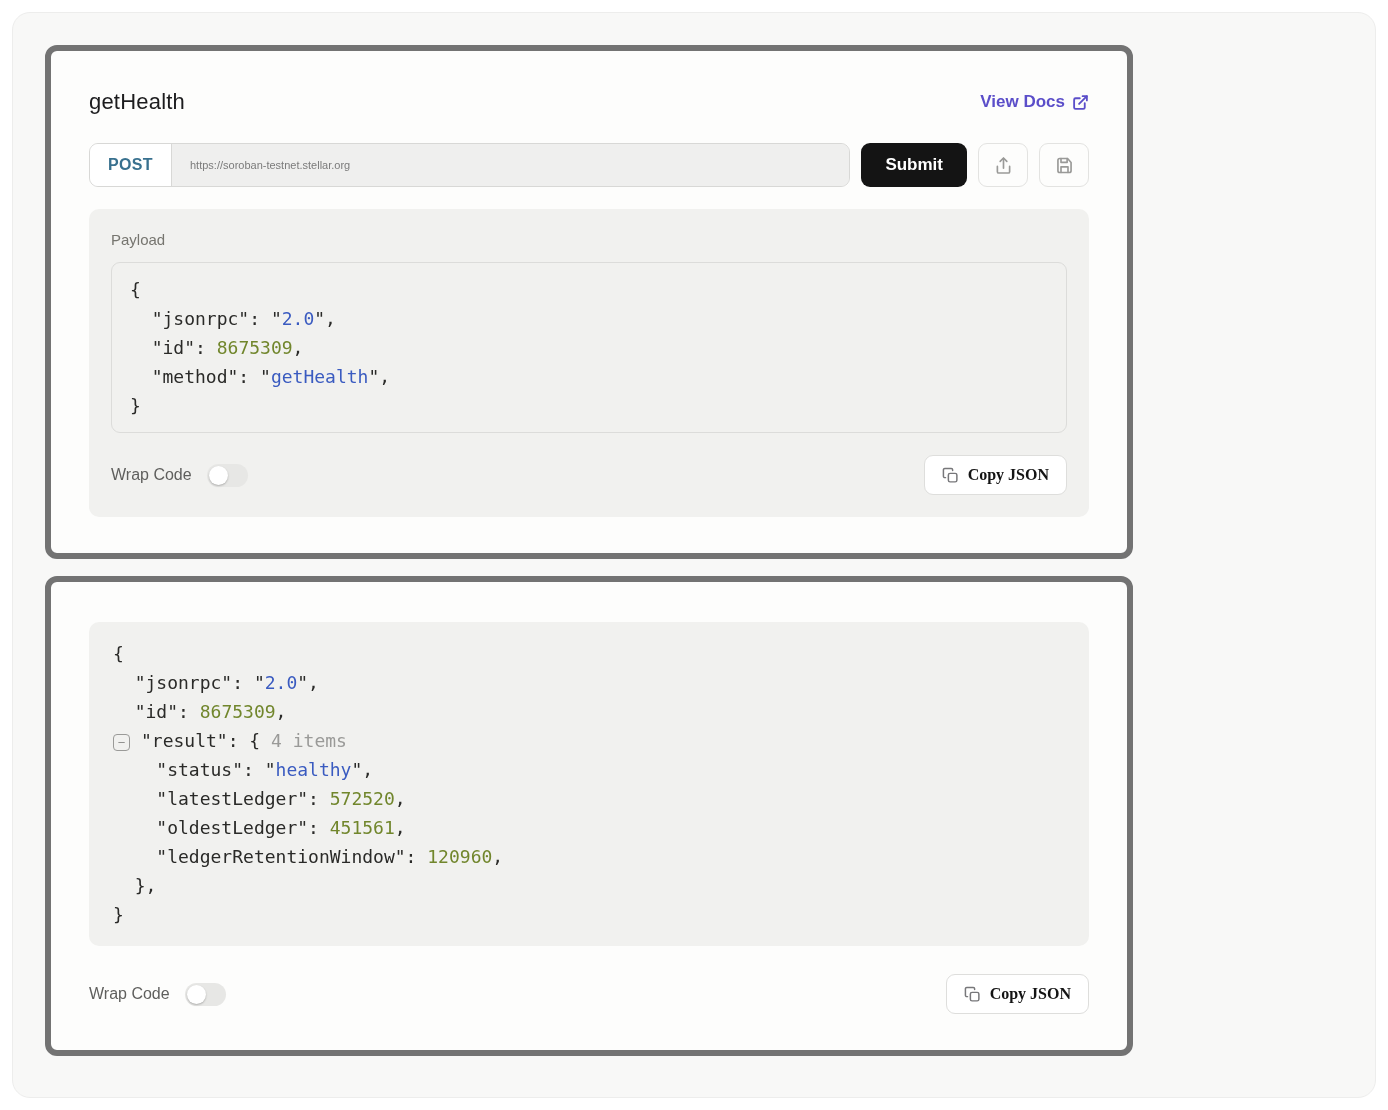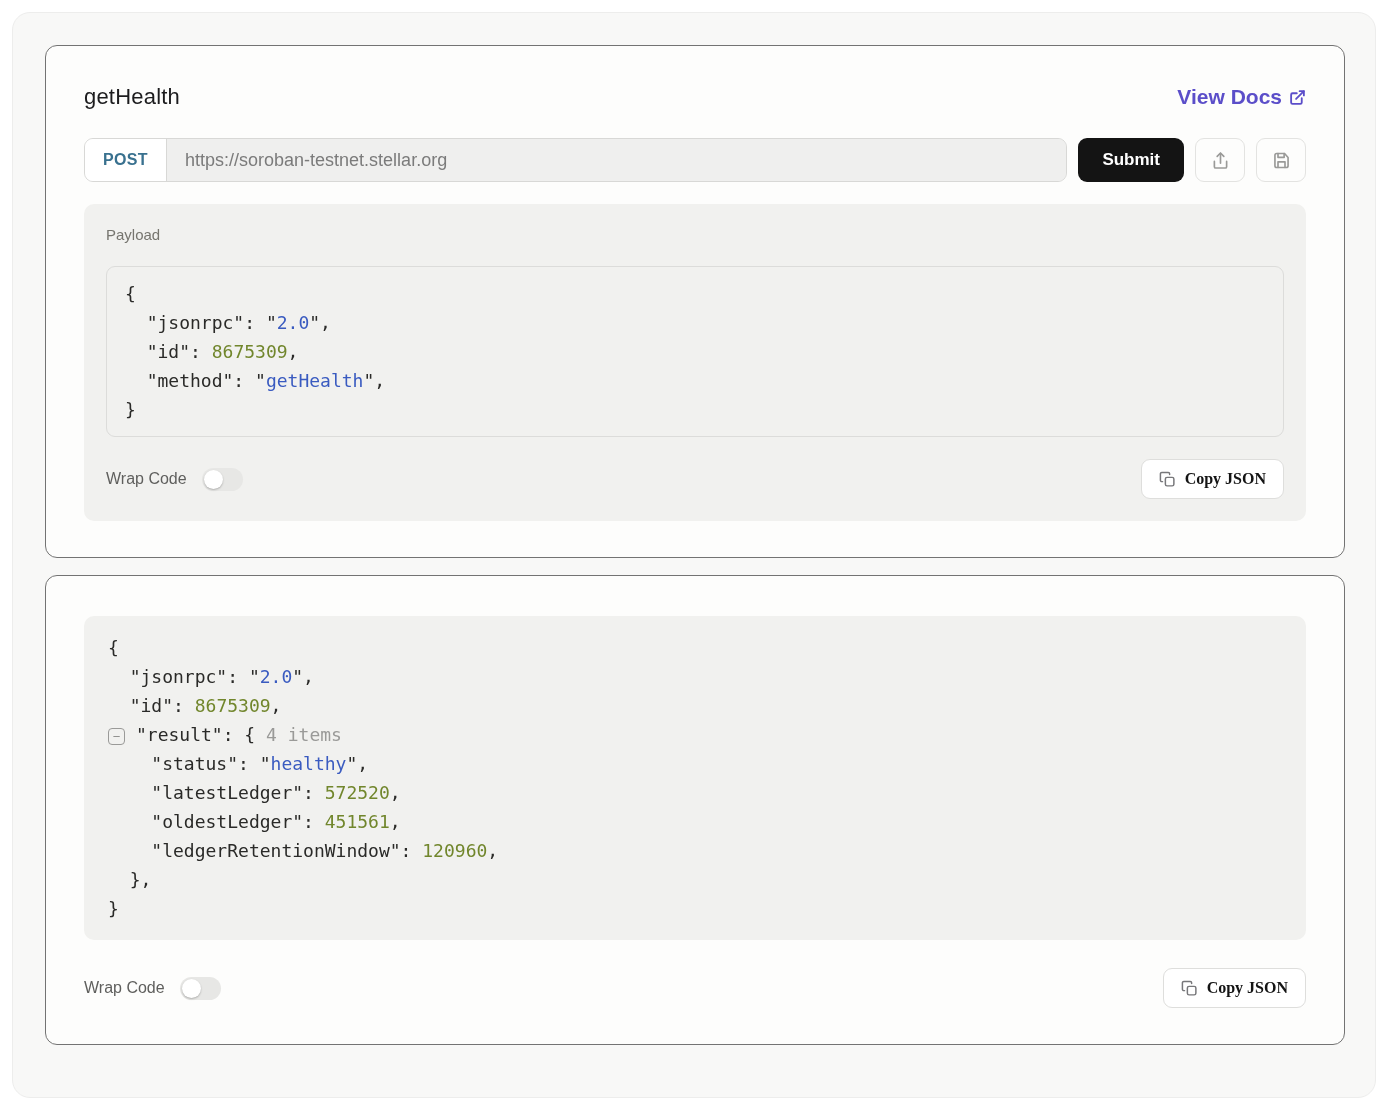--- a/index.html
+++ b/index.html
@@ -12,73 +12,73 @@
   }
   .frame {
     position: absolute; left: 12px; top: 12px; right: 12px; bottom: 12px;
     background: #f8f8f7;
     border: 1px solid #ededec;
     border-radius: 18px;
     padding: 32px 32px;
   }
   .card {
     background: #fdfdfc;
-    border: 1px solid #737373;
+    border: 6px solid #737373;
     border-radius: 12px;
-    width: 1300px;
+    width: 1088px;
   }
   .card-request { padding: 38px 38px 36px 38px; margin-bottom: 17px; }
   .card-response { padding: 40px 38px 36px 38px; }
 
   
   .req-header {
     display: flex; align-items: center; justify-content: space-between;
     margin-bottom: 28px;
   }
   .page-title { font-size: 22px; font-weight: 400; color: #1c1c1e; letter-spacing: 0.2px; }
   .view-docs {
     display: inline-flex; align-items: center; gap: 7px;
     color: var(--accent-purple, #5b4ec9);
-    font-size: 21px; font-weight: 700; text-decoration: none; cursor: pointer;
+    font-size: 17px; font-weight: 700; text-decoration: none; cursor: pointer;
   }
   .view-docs svg { stroke: var(--accent-purple, #5b4ec9); }
 
   
   .request-row { display: flex; align-items: center; gap: 11px; margin-bottom: 22px; }
   .url-group {
     flex: 1; display: flex; align-items: stretch; height: 44px;
     border: 1px solid #d8d8d6; border-radius: 9px; overflow: hidden; background: #efefee;
   }
   .method-badge {
     display: flex; align-items: center; justify-content: center;
     width: 82px; background: #ffffff; border-right: 1px solid #d8d8d6;
     color: var(--method-teal, #39718f); font-weight: 700; font-size: 16px; letter-spacing: 0.3px;
   }
   .url-input {
     flex: 1; border: none; outline: none; background: #efefee;
-    padding: 0 18px; font-size: 18px; color: #7b7b7b;
+    padding: 0 18px; font-size: 11px; color: #7b7b7b;
     font-family: "Liberation Sans", sans-serif;
   }
   .submit-btn {
     height: 44px; padding: 0 24px;
     background: var(--submit-black, #141414); color: #ffffff;
     border: none; border-radius: 9px;
     font-size: 17px; font-weight: 700; cursor: pointer;
     font-family: "Liberation Sans", sans-serif;
   }
   .icon-btn {
     width: 50px; height: 44px;
     display: flex; align-items: center; justify-content: center;
     background: #fdfdfc; border: 1px solid #e3e3e1; border-radius: 9px; cursor: pointer;
   }
   .icon-btn svg { stroke: #9a9a98; }
 
   
   .payload-panel { background: #f1f1ef; border-radius: 10px; padding: 22px; }
-  .panel-label { color: #76756f; font-size: 15px; margin-bottom: 23px; }
+  .panel-label { color: #76756f; font-size: 15px; margin-bottom: 14px; }
   .code-box {
     border: 1px solid #dcdcda; border-radius: 9px;
     padding: 12px 18px;
   }
   .code, .code-box { font-family: "DejaVu Sans Mono", monospace; }
   .code-line { white-space: pre; font-size: 18px; line-height: 29px; color: #2a2a28; }
   .seg-plain { color: #2a2a28; }
   .seg-str   { color: var(--string-blue, #3a5bc0); }
   .seg-num   { color: var(--number-green, #71862c); }
   .seg-muted { color: #9a9a98; }

